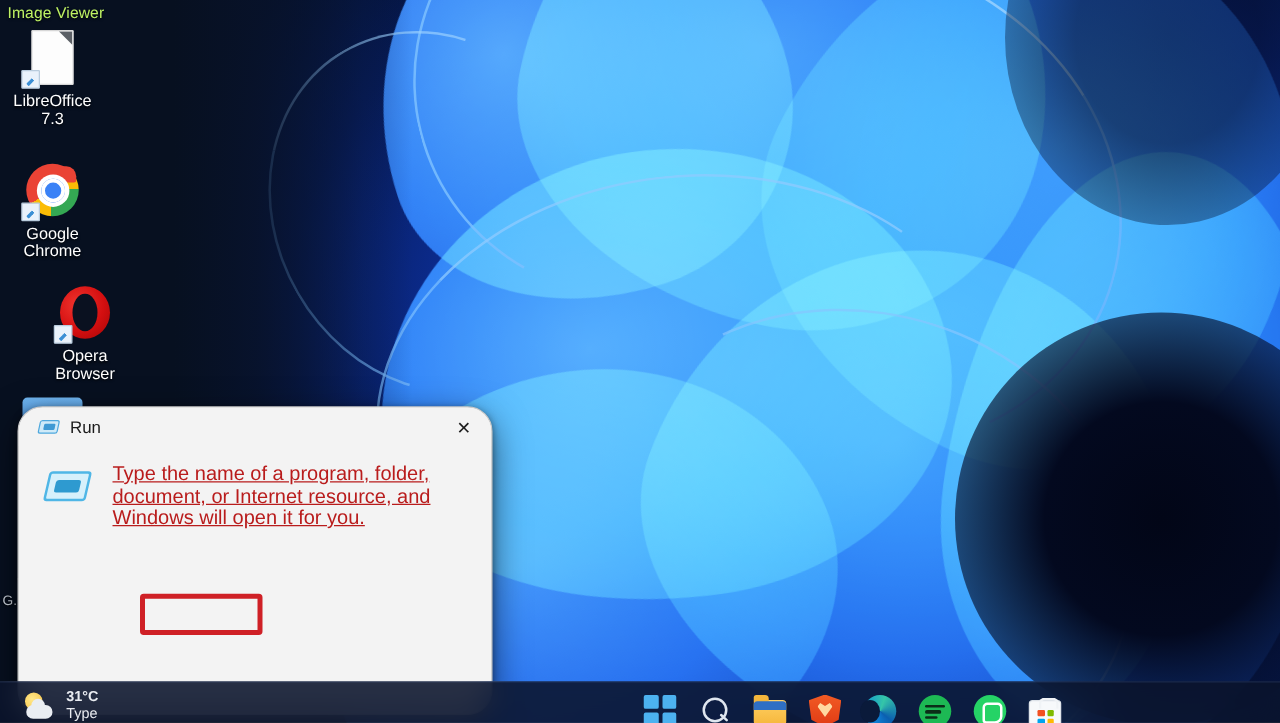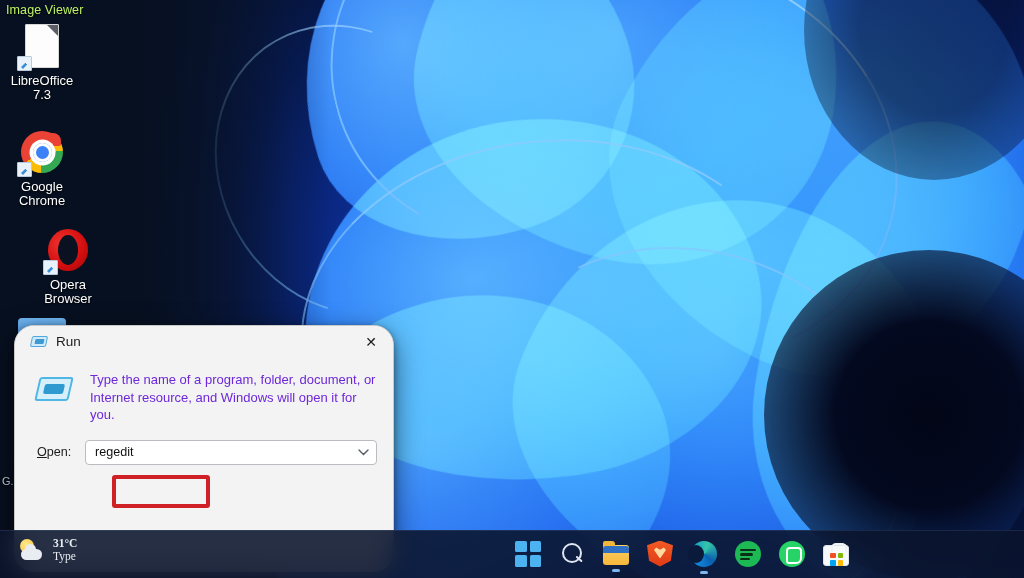--- a/index.html
+++ b/index.html
@@ -146,21 +146,21 @@
   .run-big-icon .obox {
     position:absolute; left:0; top:4px; width:34px; height:24px;
     border:2px solid #4fb6e6; border-radius:3px; background:#d6f0fb;
     transform:skewX(-13deg);
   }
   .run-big-icon .obox::after {
     content:""; position:absolute; left:5px; top:5px; right:5px; bottom:5px;
     background:#2e9ad0; border-radius:2px;
   }
   .desc-text {
-    margin-left:17px; font-size:13px; line-height:17.5px; color:#6d28d9; max-width:300px;
+    margin-left:17px; font-size:16px; line-height:17.5px; color:#b91c1c; max-width:300px;text-decoration:underline;
   }
 
   .open-row { display:flex; align-items:center; padding:16px 16px 0 22px; }
   .open-label { font-size:12.6px; color:#1b1b1b; width:48px; flex:0 0 48px; }
   .open-label u { text-decoration:underline; }
   .combo {
     position:relative; flex:1; height:25px; background:#fff;
     border:1px solid #b9bcc0; border-radius:4px; display:flex; align-items:center;
   }
   .combo input {
@@ -186,25 +186,24 @@
     display:flex; align-items:center; justify-content:center;
   }
   .dlg-btn u { text-decoration:underline; }
   #ok-highlight {
     position:absolute; left:112px; top:475px; width:98px; height:33px;
     border:4px solid #cf2026; border-radius:3px;
   }
 
   
   #taskbar {
-    position:absolute; left:0; right:0; bottom:0; height:48px;
+    position:absolute; left:0; right:0; bottom:0; height:33px;
     background:rgba(10,19,43,.88);
     backdrop-filter:blur(12px);
     border-top:1px solid rgba(120,150,210,.16);
-    font-family:Liberation Serif, serif;
   }
   #weather {
     position:absolute; left:18px; top:6px; display:flex; align-items:center; gap:9px;
   }
   #weather-icon { width:26px; height:26px; position:relative; }
   #weather-icon .sun {
     position:absolute; left:2px; top:2px; width:14px; height:14px; border-radius:50%;
     background:radial-gradient(circle at 40% 38%, #ffe88a, #f6c042);
   }
   #weather-icon .cloud {
@@ -363,31 +362,20 @@
 
     <div id="run-body">
 
       <div class="desc-row">
         <div class="run-big-icon">
             <div class="obox"></div>
           </div>
         <div class="desc-text">Type the name of a program, folder, document, or Internet resource, and Windows will open it for you.</div>
       </div>
 
-      <div class="open-row">
-        <div class="open-label"><u>O</u><span>pen:</span></div>
-        <div class="combo">
-          <input type="text" value="regedit" style="">
-          <div class="chev">
-            <svg width="11" height="7" viewBox="0 0 11 7">
-                <path d="M1 1 L5.5 5.6 L10 1" stroke="#5a5f66" stroke-width="1.4" fill="none" stroke-linecap="round"></path>
-              </svg>
-          </div>
-        </div>
-      </div>
     </div>
 
   </div>
 
   <div id="ok-highlight"></div>
 
   <div id="taskbar">
 
     <div id="weather">
       <div id="weather-icon">

